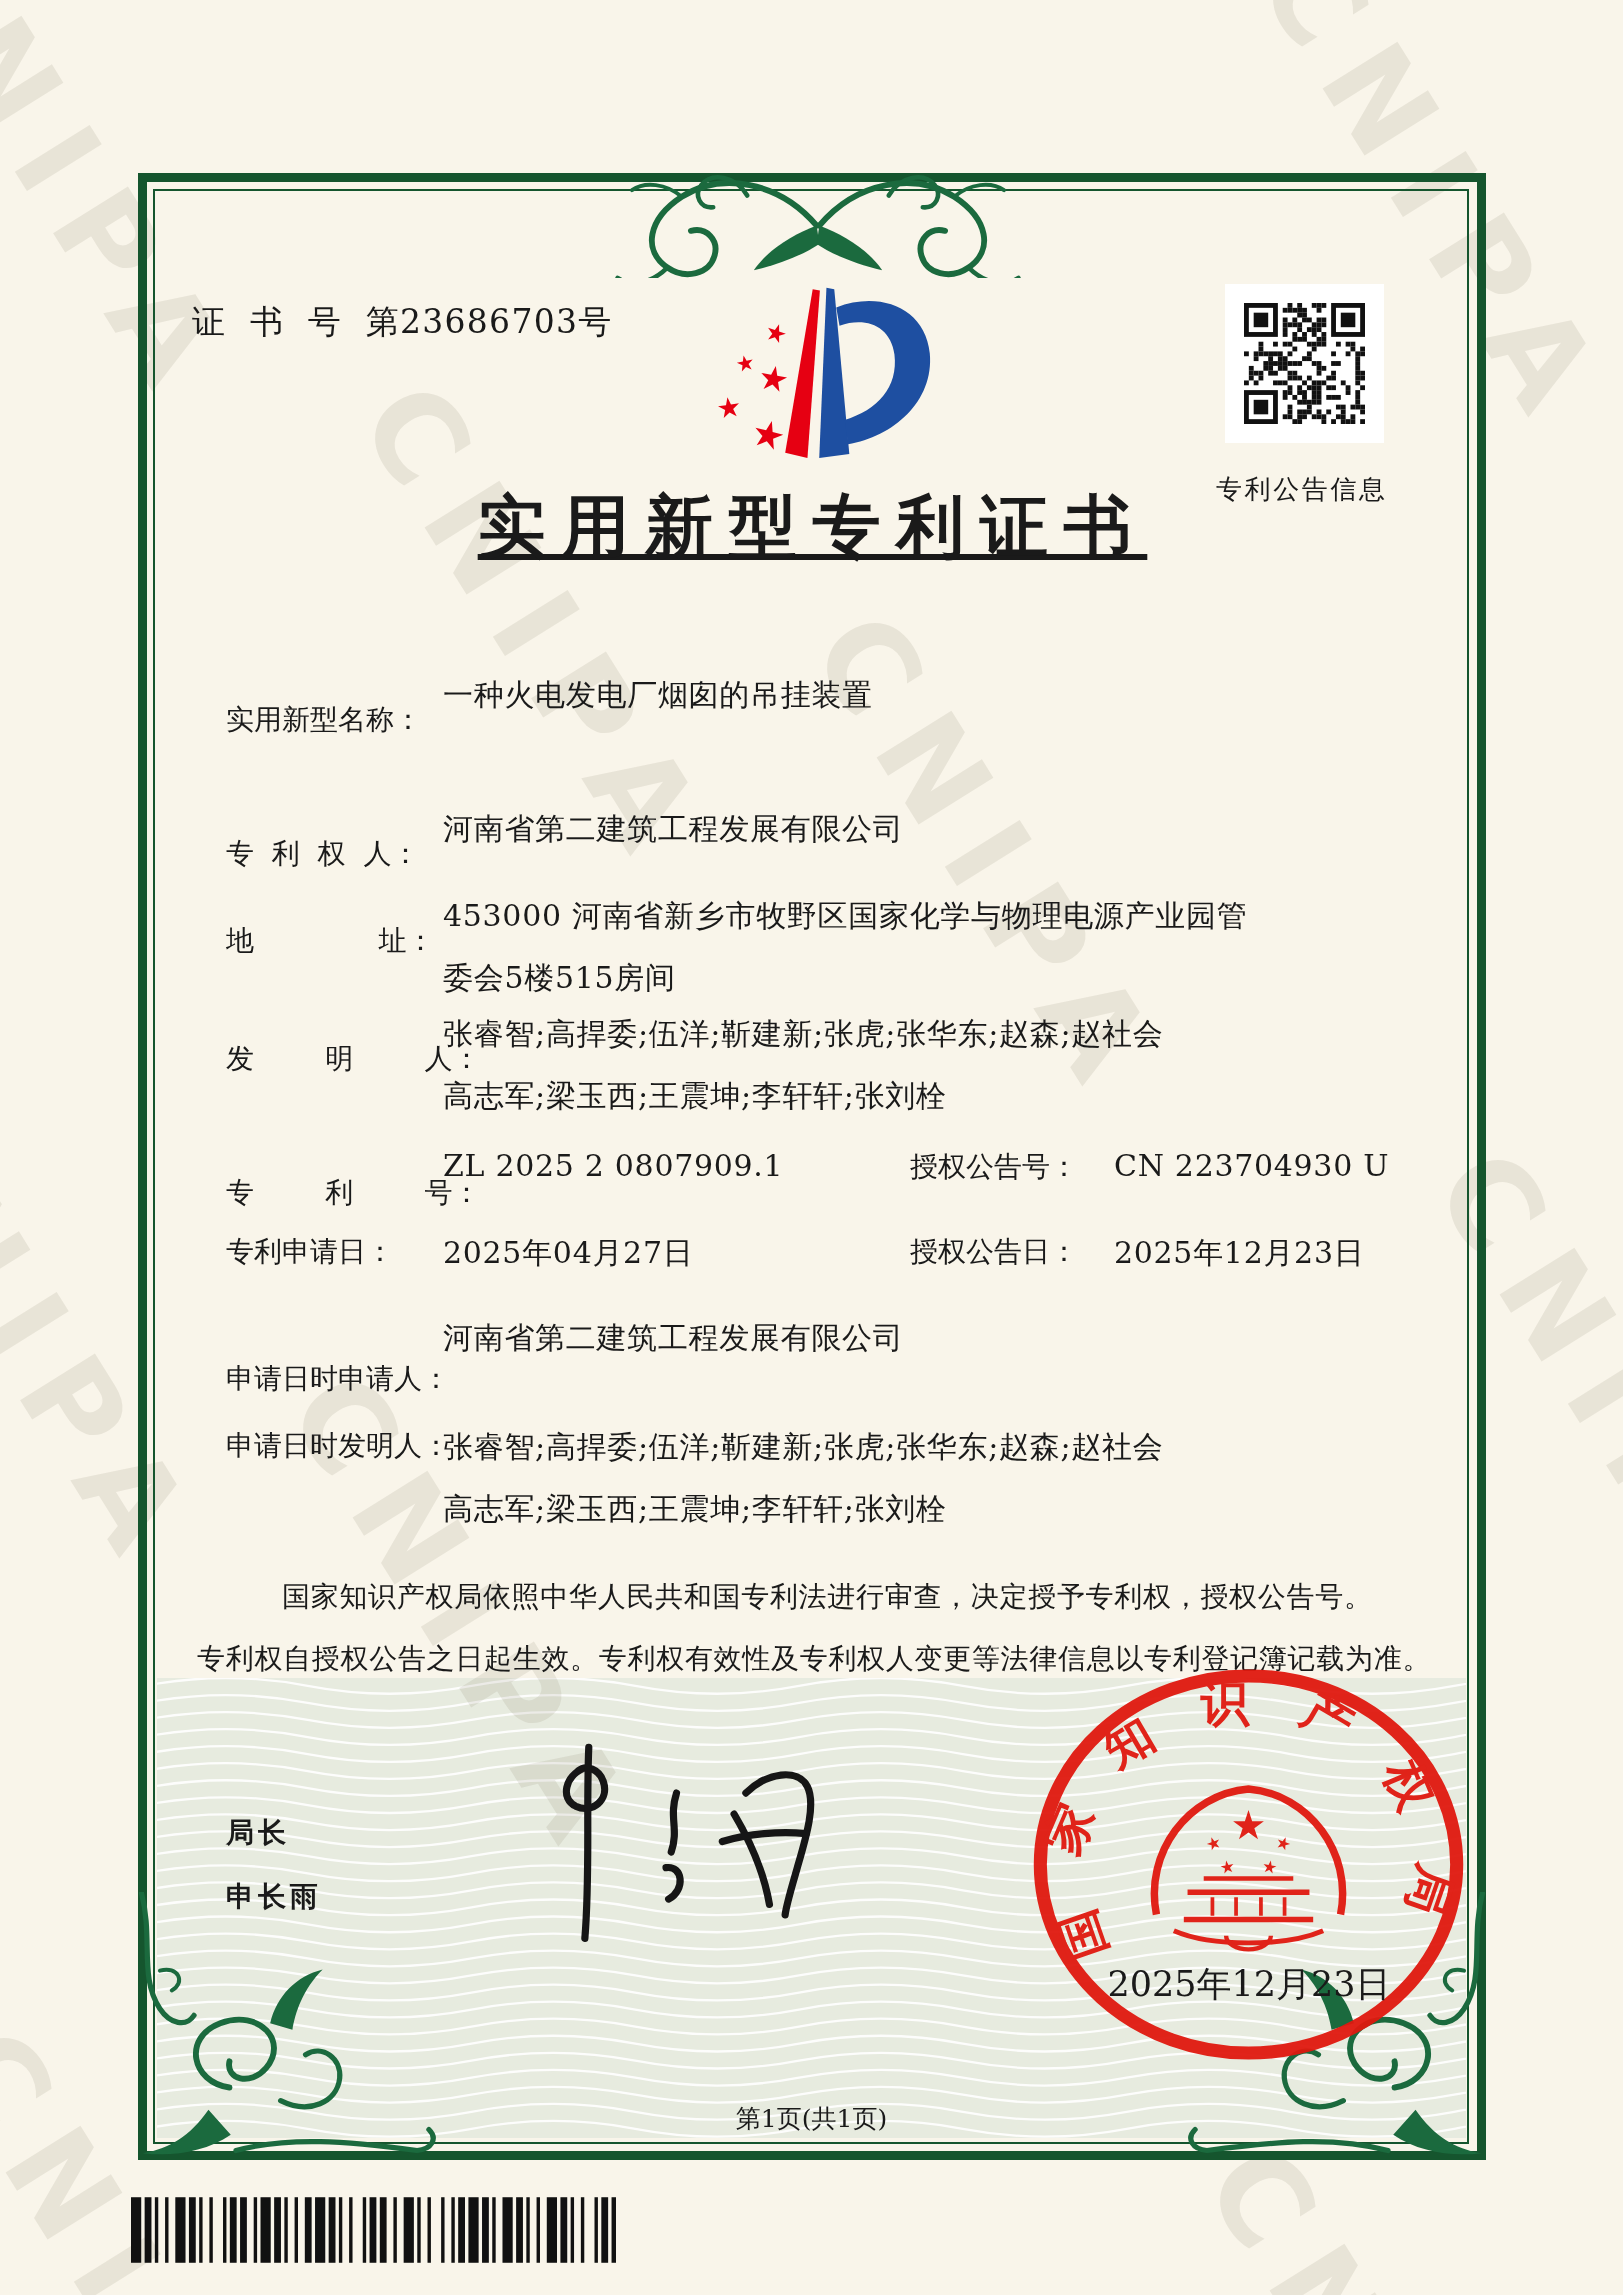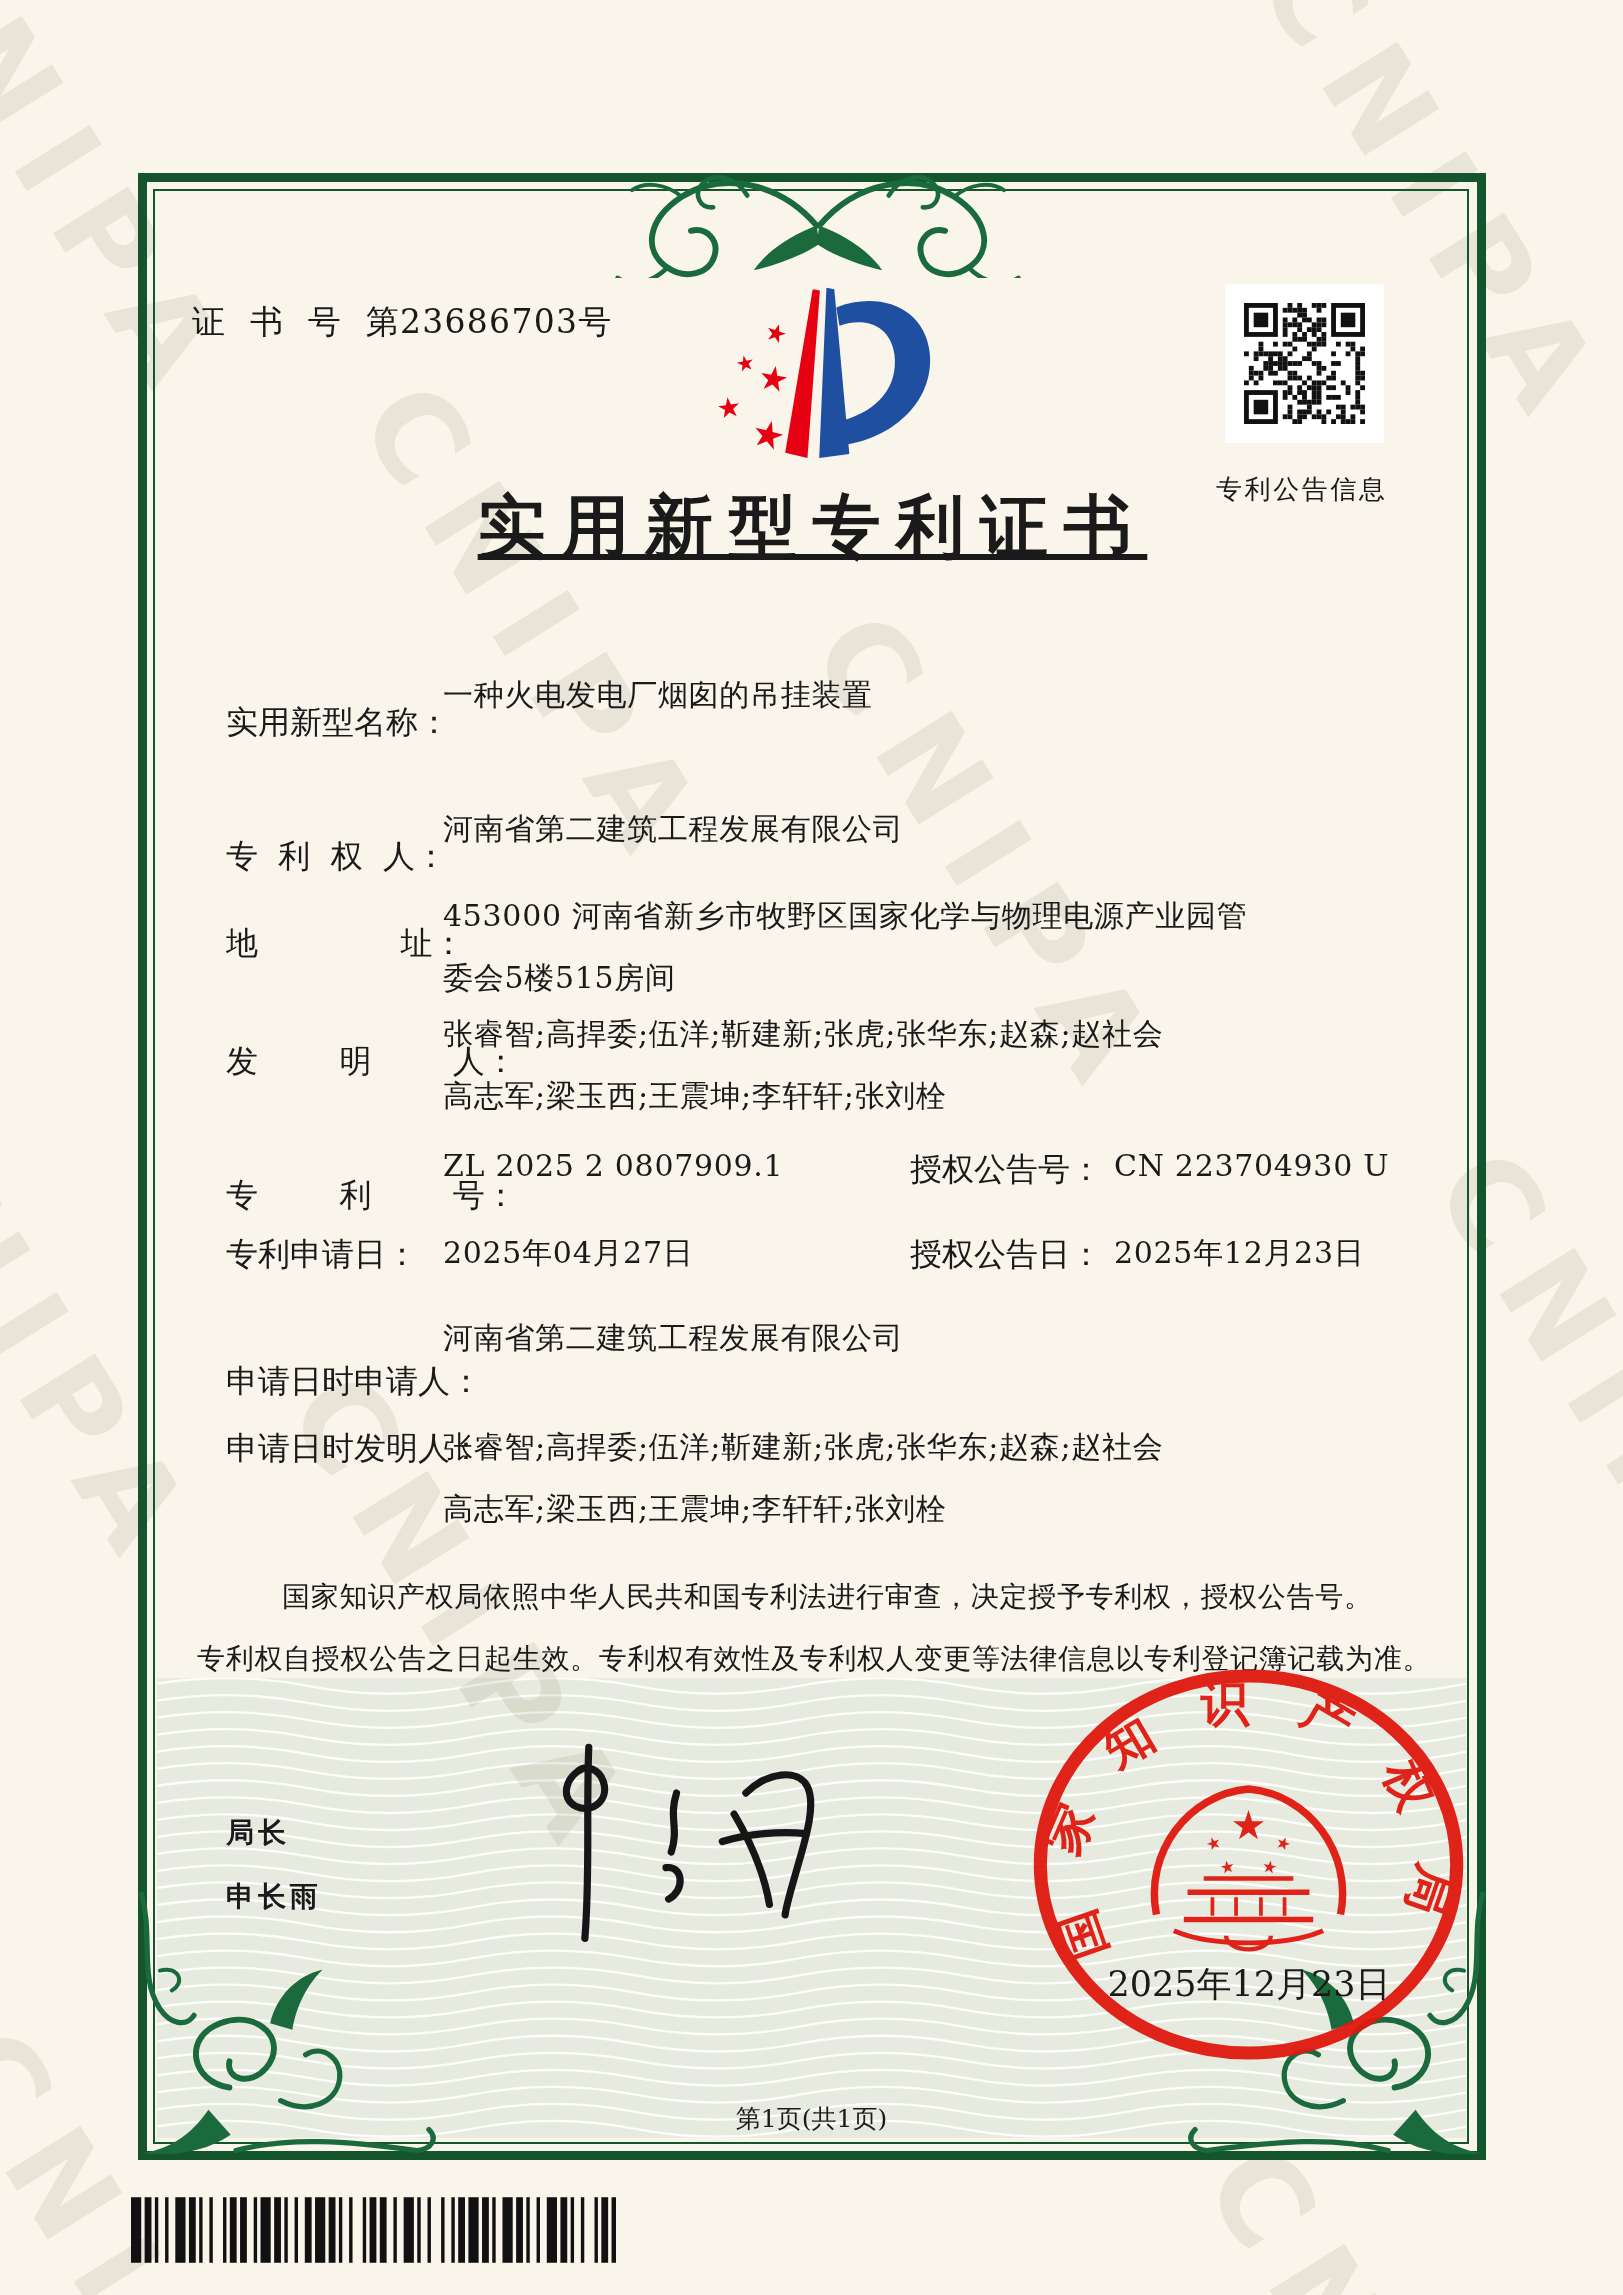--- a/index.html
+++ b/index.html
@@ -22,21 +22,21 @@
     color:rgba(118,108,84,0.12);white-space:nowrap;
     transform:rotate(58deg);transform-origin:left top;z-index:2;
   }
   
   .pre{white-space:pre;margin-top:26px;}
   .cert-no{left:192px;top:274px;font-size:33px;letter-spacing:1.3px;z-index:4;}
   .title{left:1px;top:482px;width:1623px;text-align:center;
     font-size:68px;font-weight:bold;letter-spacing:15.7px;z-index:4;text-decoration:underline;}
   .qr-label{left:1216px;top:472px;width:177px;text-align:left;
     font-size:26px;letter-spacing:2.6px;z-index:4;}
-  .f-label{font-size:32px;z-index:4;text-align:center;}
+  .f-label{font-size:28px;z-index:4;text-align:center;}
   .f-value{font-size:30px;letter-spacing:0.7px;z-index:4;}
   .legal{font-size:28px;letter-spacing:0.7px;z-index:4;}
   .sig-label{font-size:28px;font-weight:600;letter-spacing:3.9px;z-index:4;}
   .seal-date{left:1085px;top:1961px;width:328px;text-align:center;
     font-size:35px;font-weight:500;z-index:6;}
   .footer-page{left:0;top:2102px;width:1623px;text-align:center;
     font-size:25px;z-index:4;}
   .z4{z-index:4;} .z5{z-index:5;}
   svg{display:block;}
 </style>

